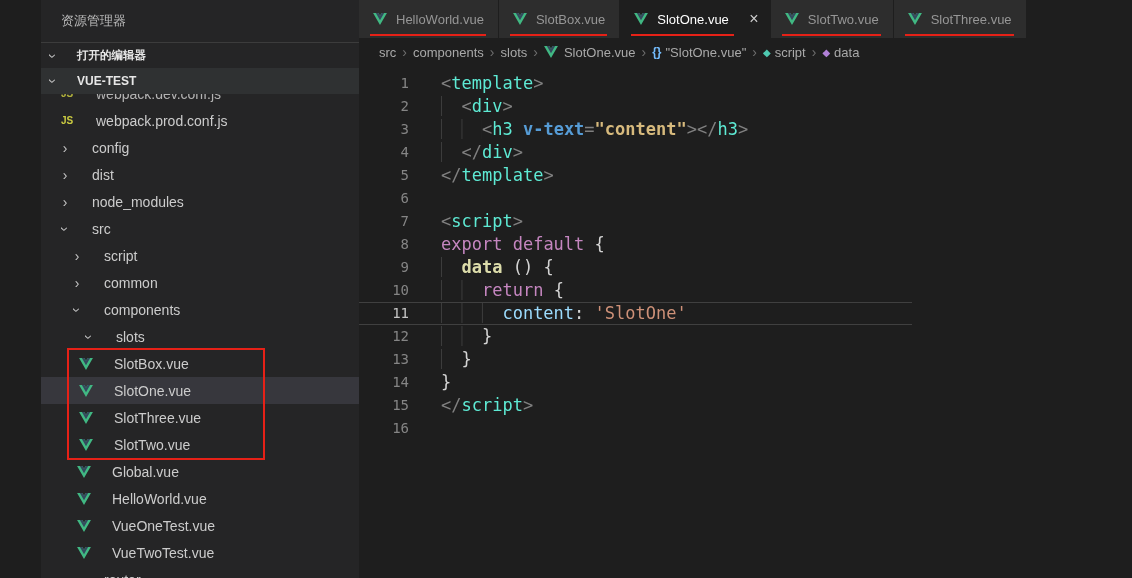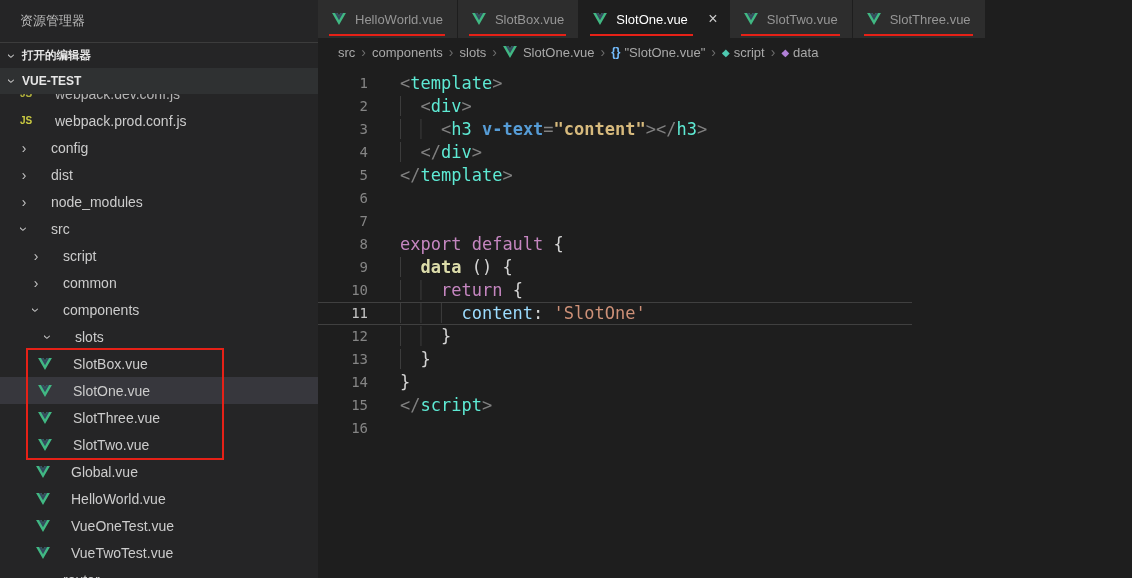--- a/index.html
+++ b/index.html
@@ -1,23 +1,23 @@
 <!DOCTYPE html>
 <html><head>
 <meta charset="utf-8">
 <style>
   * { margin:0; padding:0; box-sizing:border-box; }
   html,body { width:1132px; height:578px; overflow:hidden; }
   body { background:#1e1e1e; font-family:"Liberation Sans", sans-serif; -webkit-font-smoothing:antialiased; }
-  .app { display:flex; width:912px; height:578px; }
+  .app { display:flex; width:912px; height:578px;padding-left:41px; }
 
   
   .sidebar { width:318px; flex-shrink:0; background:#252526; color:#cccccc; position:relative; overflow:hidden; }
   .sidebar-title { height:42px; display:flex; align-items:center; padding-left:20px; font-size:13px; color:#bbbbbb; }
-  .section-header { height:26px; display:flex; align-items:center; gap:2px; font-weight:bold; font-size:11.5px; color:#e7e7e7; padding-left:4px; cursor:pointer; }
+  .section-header { height:26px; display:flex; align-items:center; gap:16px; font-weight:bold; font-size:11.5px; color:#e7e7e7; padding-left:4px; cursor:pointer; }
   .section-header.oe { border-top:1px solid #3c3c3c; }
   .section-header.project { background:#2f3132; font-size:12px; }
   .chev { display:inline-block; width:16px; text-align:center; color:#c5c5c5; font-size:14px; font-weight:normal; flex-shrink:0; }
   .chev.open { transform:rotate(90deg); }
   .tree { overflow:hidden; height:484px; }
   .tree-item { height:27px; display:flex; align-items:center; gap:19px; font-size:14px; color:#cccccc; cursor:pointer; white-space:nowrap; }
   .tree-item.clipped { margin-top:-14px; opacity:.85; }
   .tree-item.selected { background:#37373d; }
   .js-icon { color:#cbcb41; font-size:10px; font-weight:bold; width:16px; flex-shrink:0; }
   .tree-vue, .tab-icon, .bc-vue { display:inline-flex; align-items:center; width:16px; flex-shrink:0; }
@@ -311,20 +311,21 @@
         <div class="code-line">
           <span class="gutter">5</span>
           <span class="code-text"><span class="t-punct">&lt;/</span><span class="t-tag">template</span><span class="t-punct">&gt;</span></span>
         </div>
         <div class="code-line">
           <span class="gutter">6</span>
           <span class="code-text"></span>
         </div>
         <div class="code-line">
           <span class="gutter">7</span>
+          <span class="code-text"><span class="t-punct">&lt;</span><span class="t-tag">script</span><span class="t-punct">&gt;</span></span>
         </div>
         <div class="code-line">
           <span class="gutter">8</span>
           <span class="code-text"><span class="t-kw">export</span><span class="t-plain"> </span><span class="t-kw">default</span><span class="t-plain"> </span><span class="t-brace">{</span></span>
         </div>
         <div class="code-line">
           <span class="gutter">9</span>
           <span class="code-text"><span class="t-ind">  </span><span class="t-fn">data</span><span class="t-plain"> () </span><span class="t-brace">{</span></span>
         </div>
         <div class="code-line">

